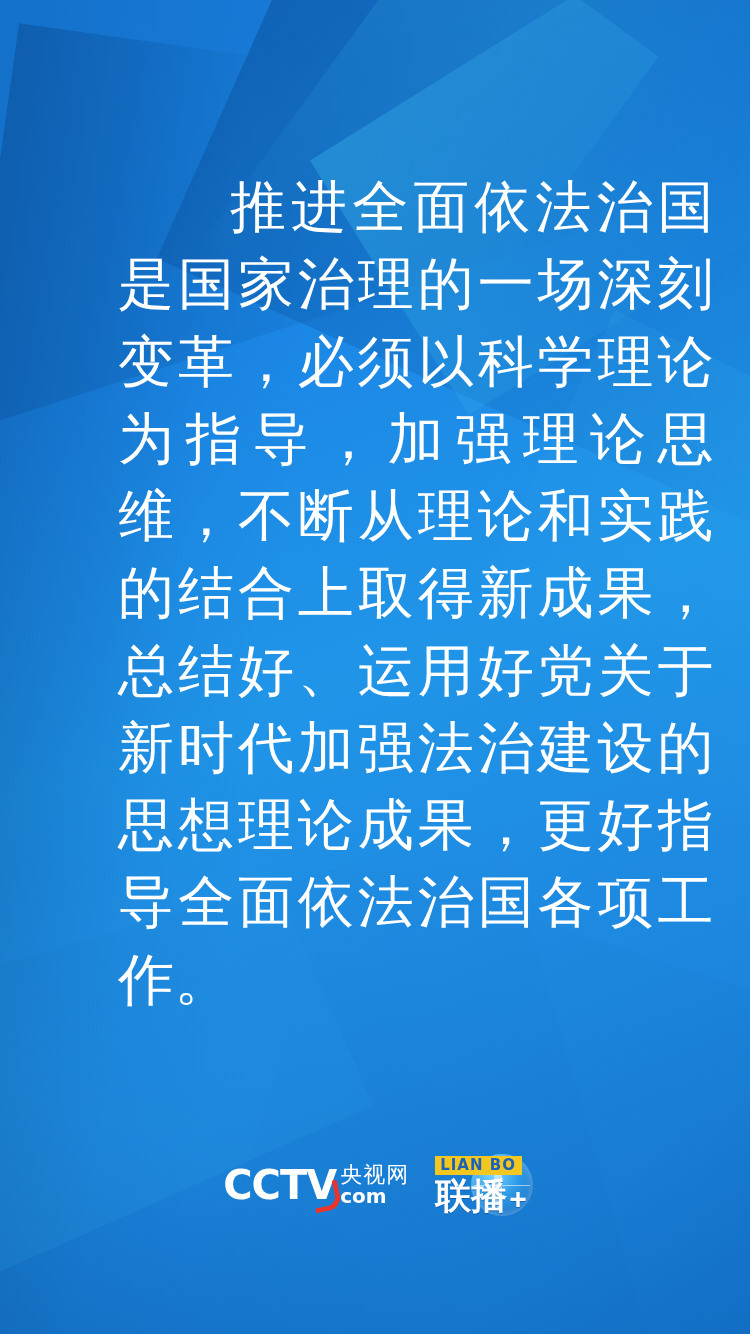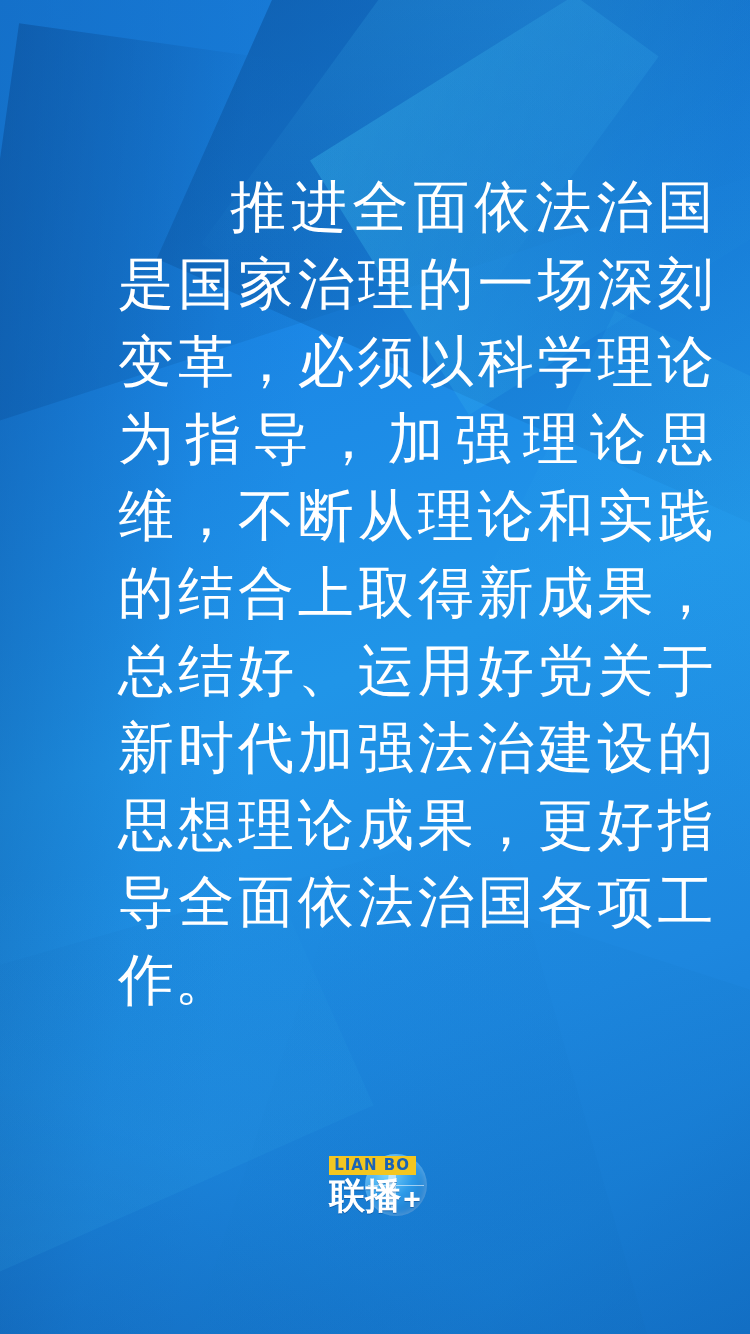--- a/index.html
+++ b/index.html
@@ -260,20 +260,30 @@
   <div class="facet facet-8"></div>
   <div class="facet facet-5"></div>
   <div class="facet facet-6"></div>
 
   <div class="quote-block">
     <div class="quote-text">推进全面依法治国是国家治理的一场深刻变革，必须以科学理论为指导，加强理论思维，不断从理论和实践的结合上取得新成果，总结好、运用好党关于新时代加强法治建设的思想理论成果，更好指导全面依法治国各项工作。</div>
   </div>
 
   <div class="footer">
 
+    <div class="cctv-logo">
+      <div class="cctv-mark">
+        <span class="cctv-letters">CCTV</span>
+        <span class="cctv-swoosh"></span>
+      </div>
+      <div class="cctv-cn">
+        <span class="cctv-cn-top">央视网</span>
+        <span class="cctv-cn-bottom">com</span>
+      </div>
+    </div>
 
     <div class="lianbo-logo">
       <span class="lianbo-globe"></span>
       <div class="lianbo-text-wrap">
         <span class="lianbo-en">LIAN BO</span>
         <span class="lianbo-cn">
           <span>联播</span>
           <span class="lianbo-plus">+</span>
         </span>
       </div>

